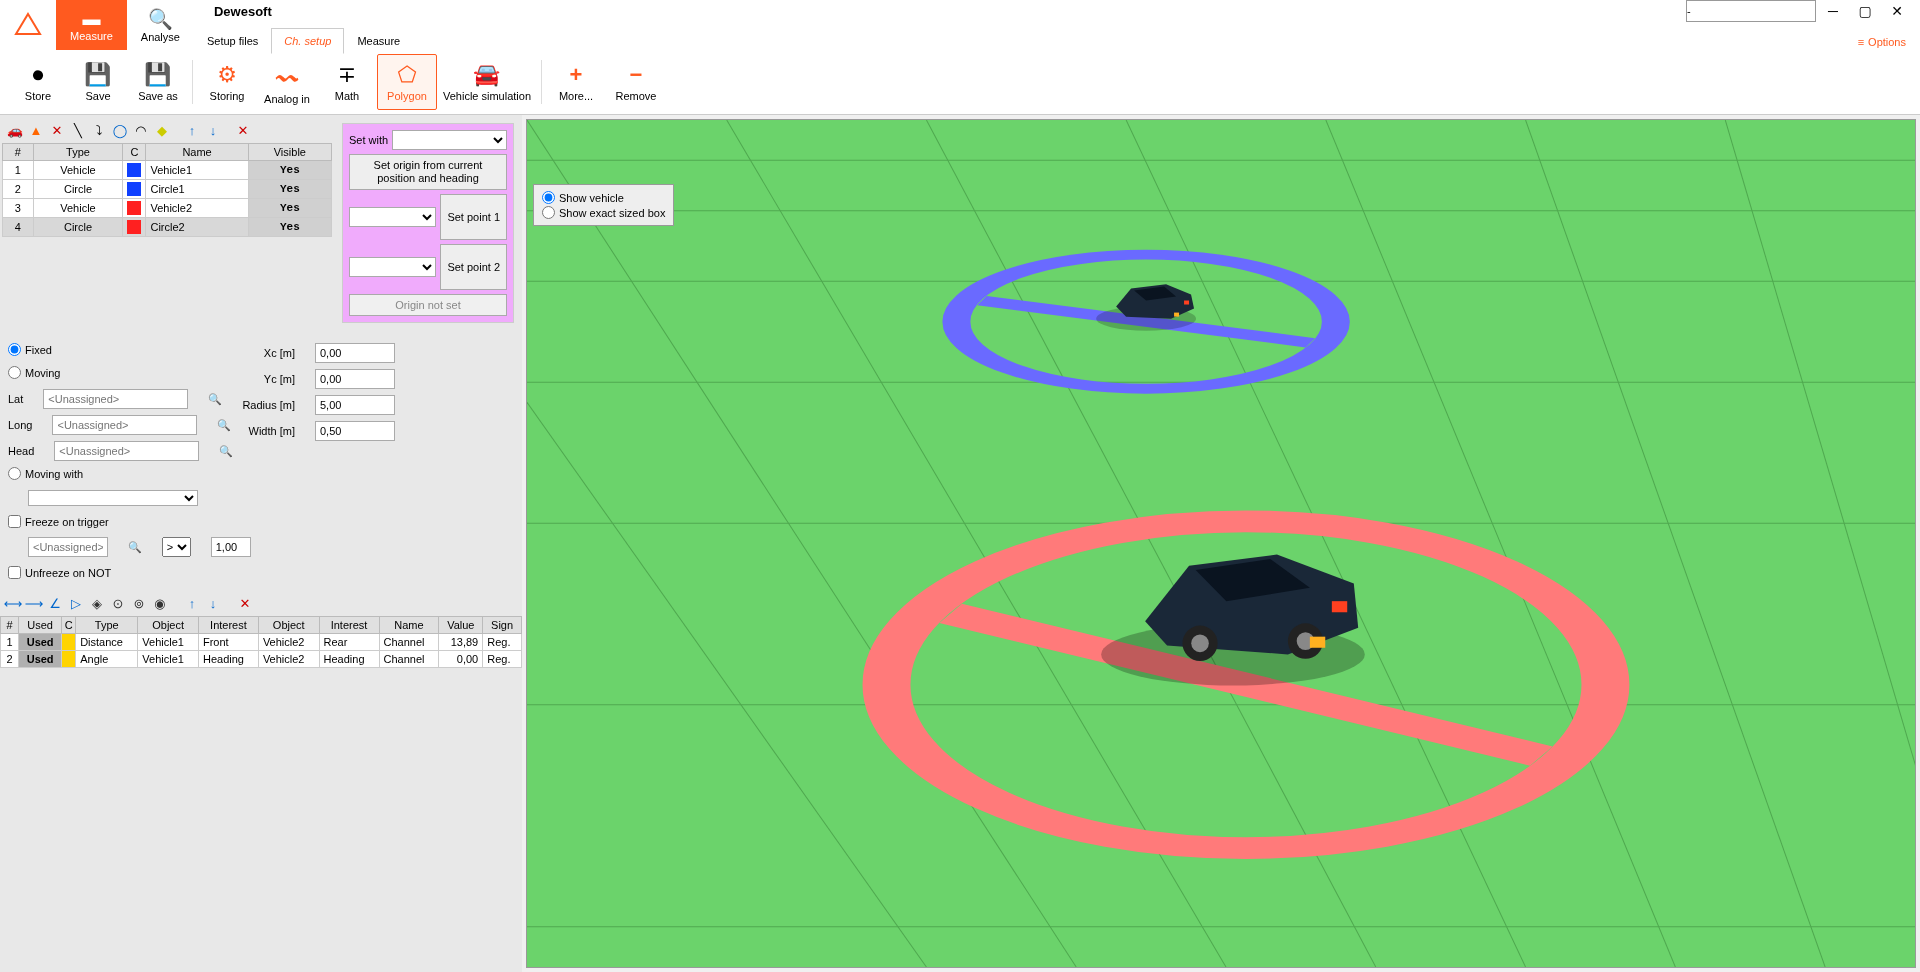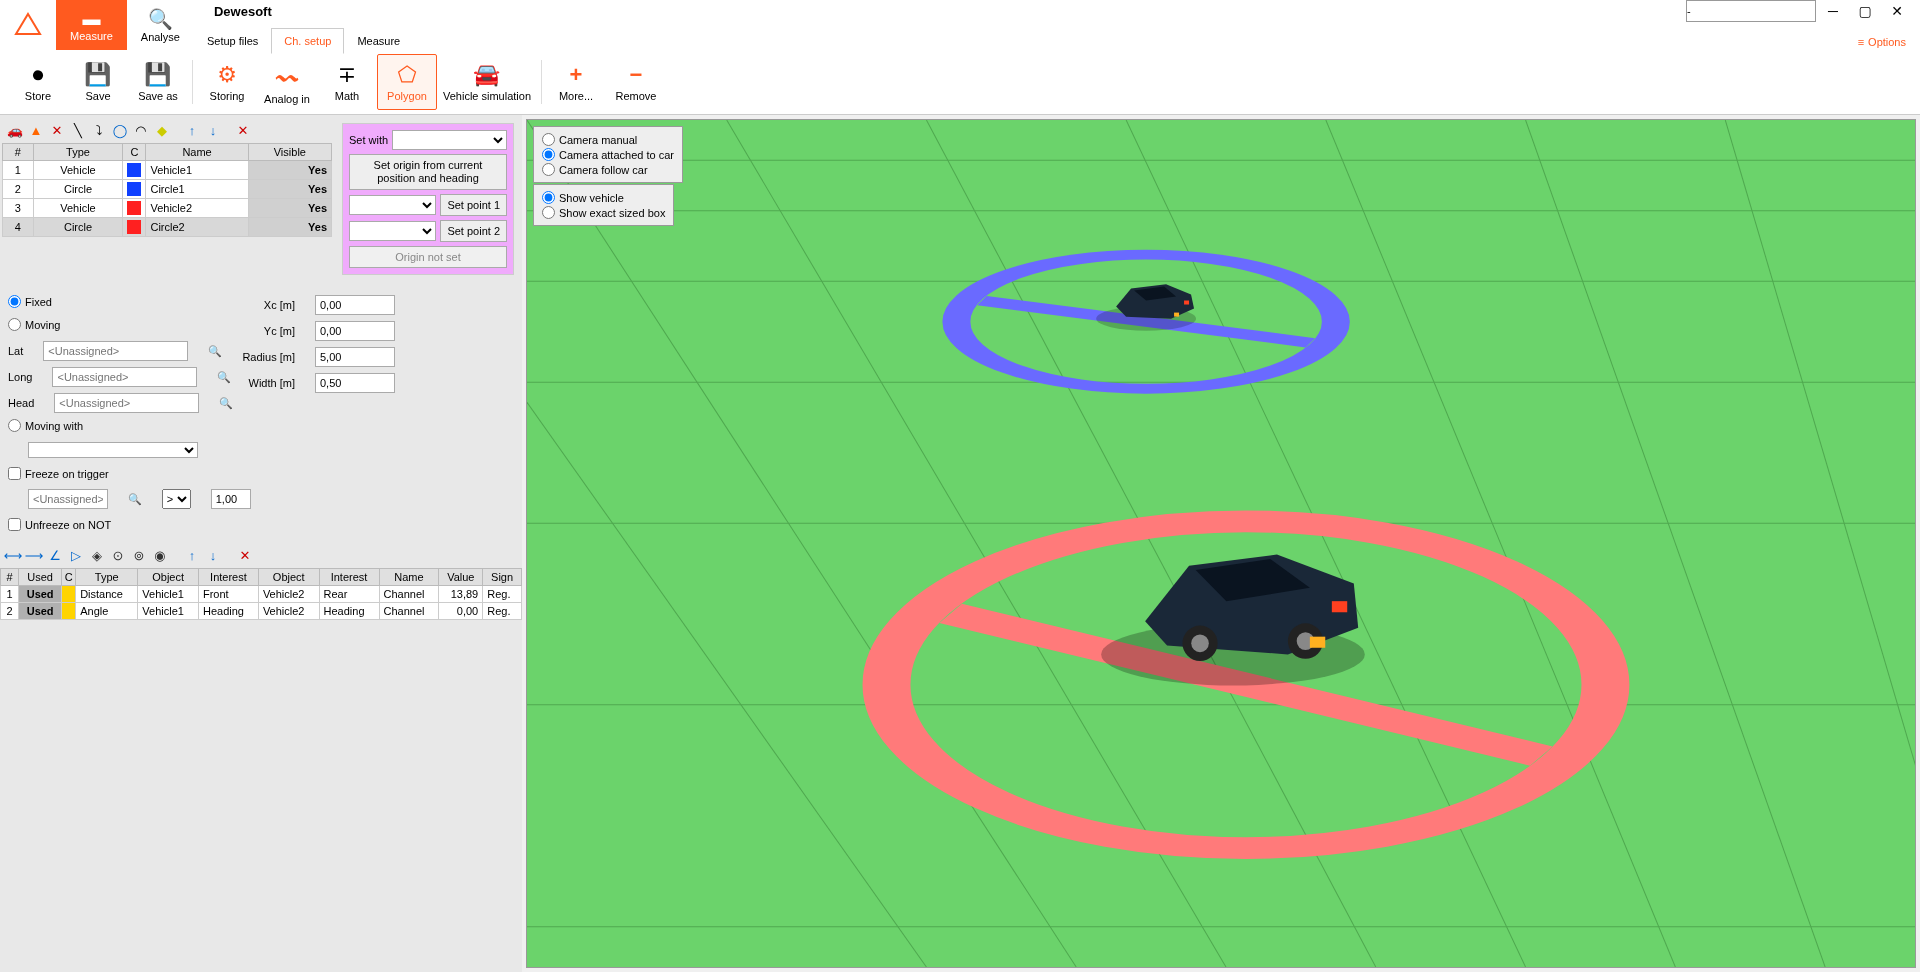--- a/index.html
+++ b/index.html
@@ -9,21 +9,21 @@
 .tab-btn.active { background: #ff5a1f; color: #fff; }
 .title-text { margin-left: 20px; font-weight: bold; font-size: 13px; }
 .win-controls { margin-left: auto; display: flex; align-items: center; gap: 2px; padding-right: 8px; }
 .win-input { width: 130px; height: 22px; border: 1px solid #999; }
 .win-btn { width: 30px; height: 30px; display: flex; align-items: center; justify-content: center; cursor: pointer; font-size: 14px; }
 
 
 .ribbon-top { height: 50px; background: #fff; display: flex; }
 .sub-tabs { display: flex; align-items: flex-start; padding-top: 6px; margin-left: 0px; }
 .sub-tab { padding: 6px 12px; cursor: pointer; border: 1px solid transparent; }
-.sub-tab.active { background: #fff; border: 1px solid #ccc; color: #ff5a1f; border-bottom: 1px solid #fff; position: relative; z-index: 2; }
+.sub-tab.active { background: #fff; border: 1px solid #ccc; color: #ff5a1f; border-bottom: 1px solid #fff; position: relative; z-index: 2; font-style: italic; }
 .options-link { margin-left: auto; padding: 8px 14px; color: #ff5a1f; cursor: pointer; display: flex; align-items: center; gap: 4px; }
 
 
 .toolbar { height: 65px; background: #fff; border-bottom: 1px solid #ccc; display: flex; gap: 0; padding: 4px 8px; }
 .tb-btn { width: 60px; display: flex; flex-direction: column; align-items: center; justify-content: center; cursor: pointer; padding: 4px; border-radius: 2px; }
 .tb-btn.active { background: #fff4ee; border: 1px solid #ff5a1f; color: #ff5a1f; }
 .tb-icon { font-size: 22px; margin-bottom: 2px; }
 .tb-sep { width: 1px; background: #ddd; margin: 6px 4px; }
 
 
@@ -36,25 +36,25 @@
 
 .mini-toolbar { display: flex; gap: 3px; padding: 4px; background: #e8e8e8; align-items: center; }
 .mini-icon { width: 18px; height: 18px; display: flex; align-items: center; justify-content: center; cursor: pointer; font-size: 13px; }
 
 .obj-table { width: 100%; border-collapse: collapse; background: #fff; }
 .obj-table th { background: #e0e0e0; border: 1px solid #bbb; padding: 2px 4px; font-weight: normal; font-size: 11px; text-align: center; }
 .obj-table td { border: 1px solid #ccc; padding: 2px 4px; font-size: 11px; background: #fff; }
 .obj-table tr.selected td { background: #d8d8d8; }
 .color-cell { width: 16px; }
 .color-sw { width: 14px; height: 14px; }
-.visible-cell { background: #d0d0d0 !important; text-align: right; font-weight: bold; }
+.visible-cell { background: #d0d0d0 !important; text-align: center; font-weight: bold; font-family: Liberation Mono, monospace; }
 
 .set-origin-box { border: 1px solid #ccc; background: #f0abfc; padding: 6px; margin-bottom: 4px; }
 .set-row { display: flex; align-items: center; gap: 4px; margin-bottom: 4px; }
-.small-btn { background: #eee; border: 1px solid #aaa; padding: 4px 6px; cursor: pointer; font-size: 11px; text-align: center; }
+.small-btn { background: #eee; border: 1px solid #aaa; padding: 16px 6px; cursor: pointer; font-size: 11px; text-align: center; }
 .small-btn.wide { flex: 1; text-align: center; padding: 4px; }
 .small-select { flex: 1; height: 20px; border: 1px solid #aaa; background: #fff; }
 
 .props-area { padding: 8px; display: flex; gap: 12px; flex-wrap: wrap; }
 .props-col { display: flex; flex-direction: column; gap: 6px; }
 .prop-row { display: flex; align-items: center; gap: 20px; }
 .prop-label { width: 65px; text-align: right; }
 .prop-input { width: 80px; height: 20px; border: 1px solid #aaa; padding: 0 4px; }
 .prop-input.wide { width: 145px; }
 .radio-row { display: flex; align-items: center; gap: 4px; margin-bottom: 4px; }
@@ -426,34 +426,20 @@
           <path d="M18,12 L52,7 L70,20 L32,26 Z" fill="#0a1420"></path>
           <circle cx="20" cy="45" r="8" fill="#222"></circle>
             <circle cx="20" cy="45" r="4" fill="#888"></circle>
           <circle cx="68" cy="44" r="8" fill="#222"></circle>
             <circle cx="68" cy="44" r="4" fill="#888"></circle>
           <rect x="80" y="26" width="7" height="5" fill="#ff4020"></rect>
           <rect x="70" y="42" width="7" height="5" fill="#ffb020"></rect>
         </g>
       </svg>
 
-      <div class="float-panel" style="top:6px;left:6px">
-        <div class="radio-row">
-            <input type="radio" name="cam" style="">
-            <span>Camera manual</span>
-          </div>
-        <div class="radio-row">
-            <input type="radio" name="cam" checked="" style="">
-            <span>Camera attached to car</span>
-          </div>
-        <div class="radio-row">
-            <input type="radio" name="cam" style="">
-            <span>Camera follow car</span>
-          </div>
-      </div>
       <div class="float-panel" style="top:64px;left:6px">
         <div class="radio-row">
             <input type="radio" name="show" checked="" style="">
             <span>Show vehicle</span>
           </div>
         <div class="radio-row">
             <input type="radio" name="show" style="">
             <span>Show exact sized box</span>
           </div>
       </div>

